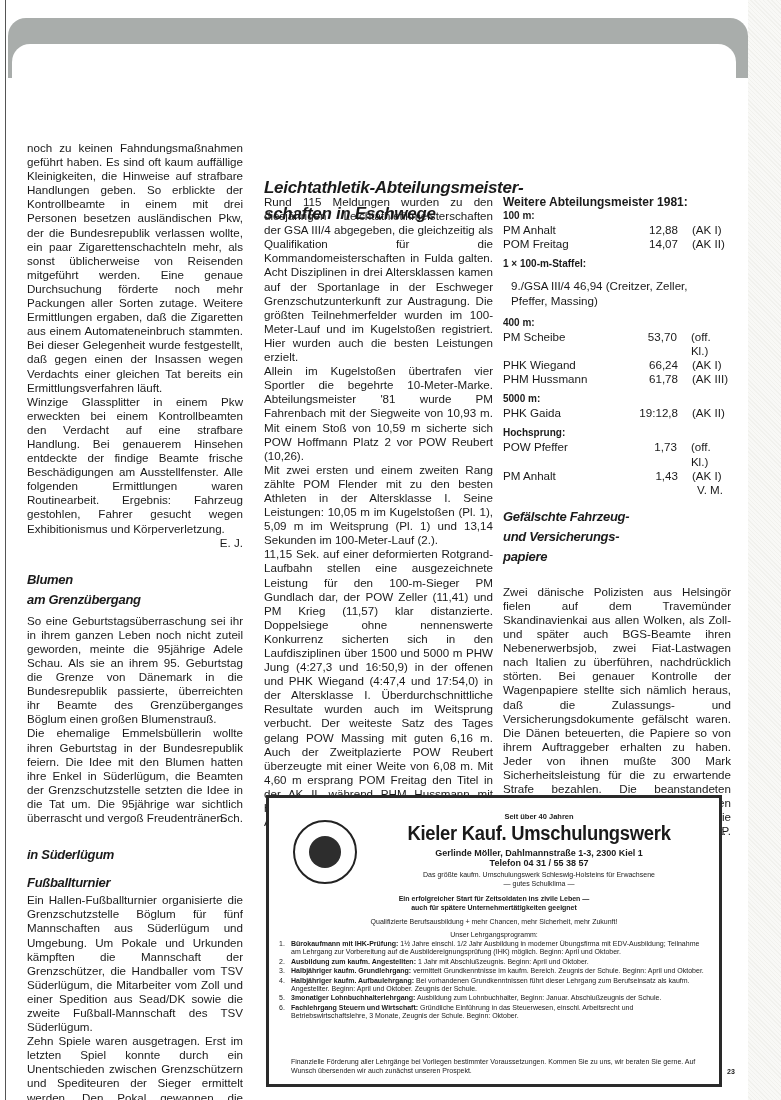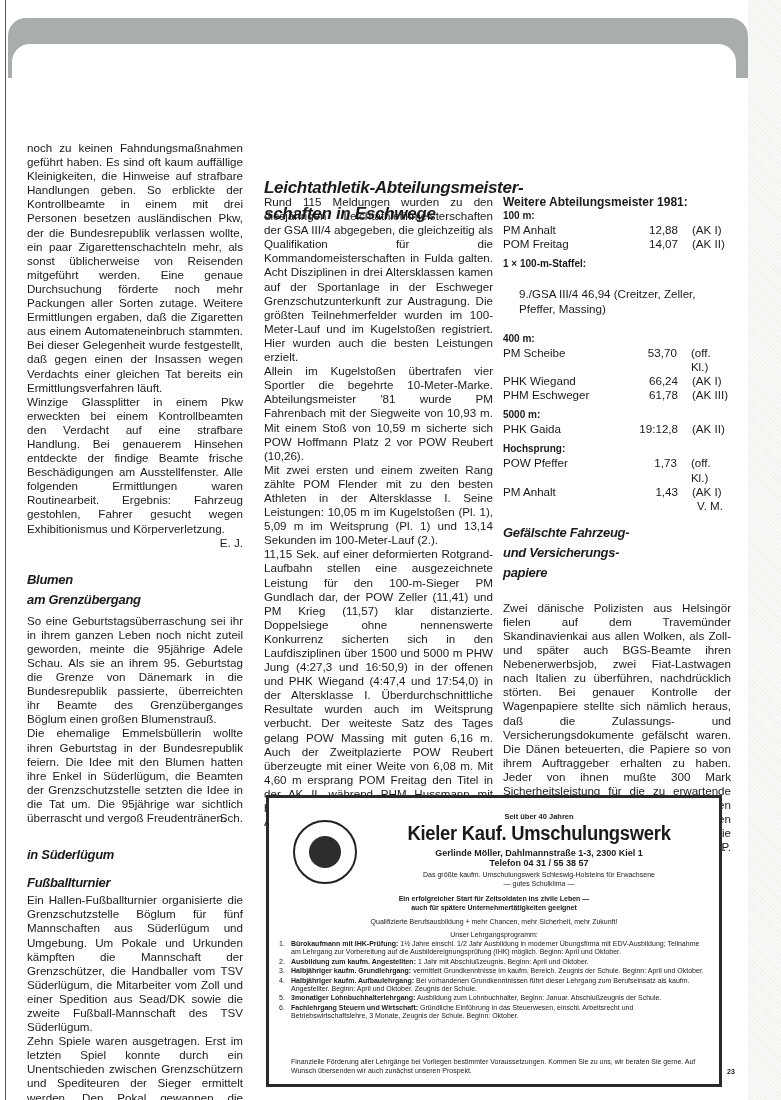--- a/index.html
+++ b/index.html
@@ -118,37 +118,37 @@
         </p>
       <p class="res-row">
           <span class="res-name">POM Freitag</span>
           <span class="res-val">14,07</span>
           <span class="res-cls">(AK II)</span>
         </p>
     </div>
 
     <div class="res-group">
       <p class="res-head">1 × 100-m-Staffel:</p>
-      <p style="margin:16px">9./GSA III/4 46,94 (Creitzer, Zeller, Pfeffer, Massing)</p>
+      <p style="margin:8px">9./GSA III/4 46,94 (Creitzer, Zeller, Pfeffer, Massing)</p>
     </div>
 
     <div class="res-group">
       <p class="res-head">400 m:</p>
       <p class="res-row">
           <span class="res-name">PM Scheibe</span>
           <span class="res-val">53,70</span>
           <span class="res-cls">(off. Kl.)</span>
         </p>
       <p class="res-row">
           <span class="res-name">PHK Wiegand</span>
           <span class="res-val">66,24</span>
           <span class="res-cls">(AK I)</span>
         </p>
       <p class="res-row">
-          <span class="res-name">PHM Eschweger</span>
+          <span class="res-name">PHM Hussmann</span>
           <span class="res-val">61,78</span>
           <span class="res-cls">(AK III)</span>
         </p>
     </div>
 
     <div class="res-group">
       <p class="res-head">5000 m:</p>
       <p class="res-row">
           <span class="res-name">PHK Gaida</span>
           <span class="res-val">19:12,8</span>

